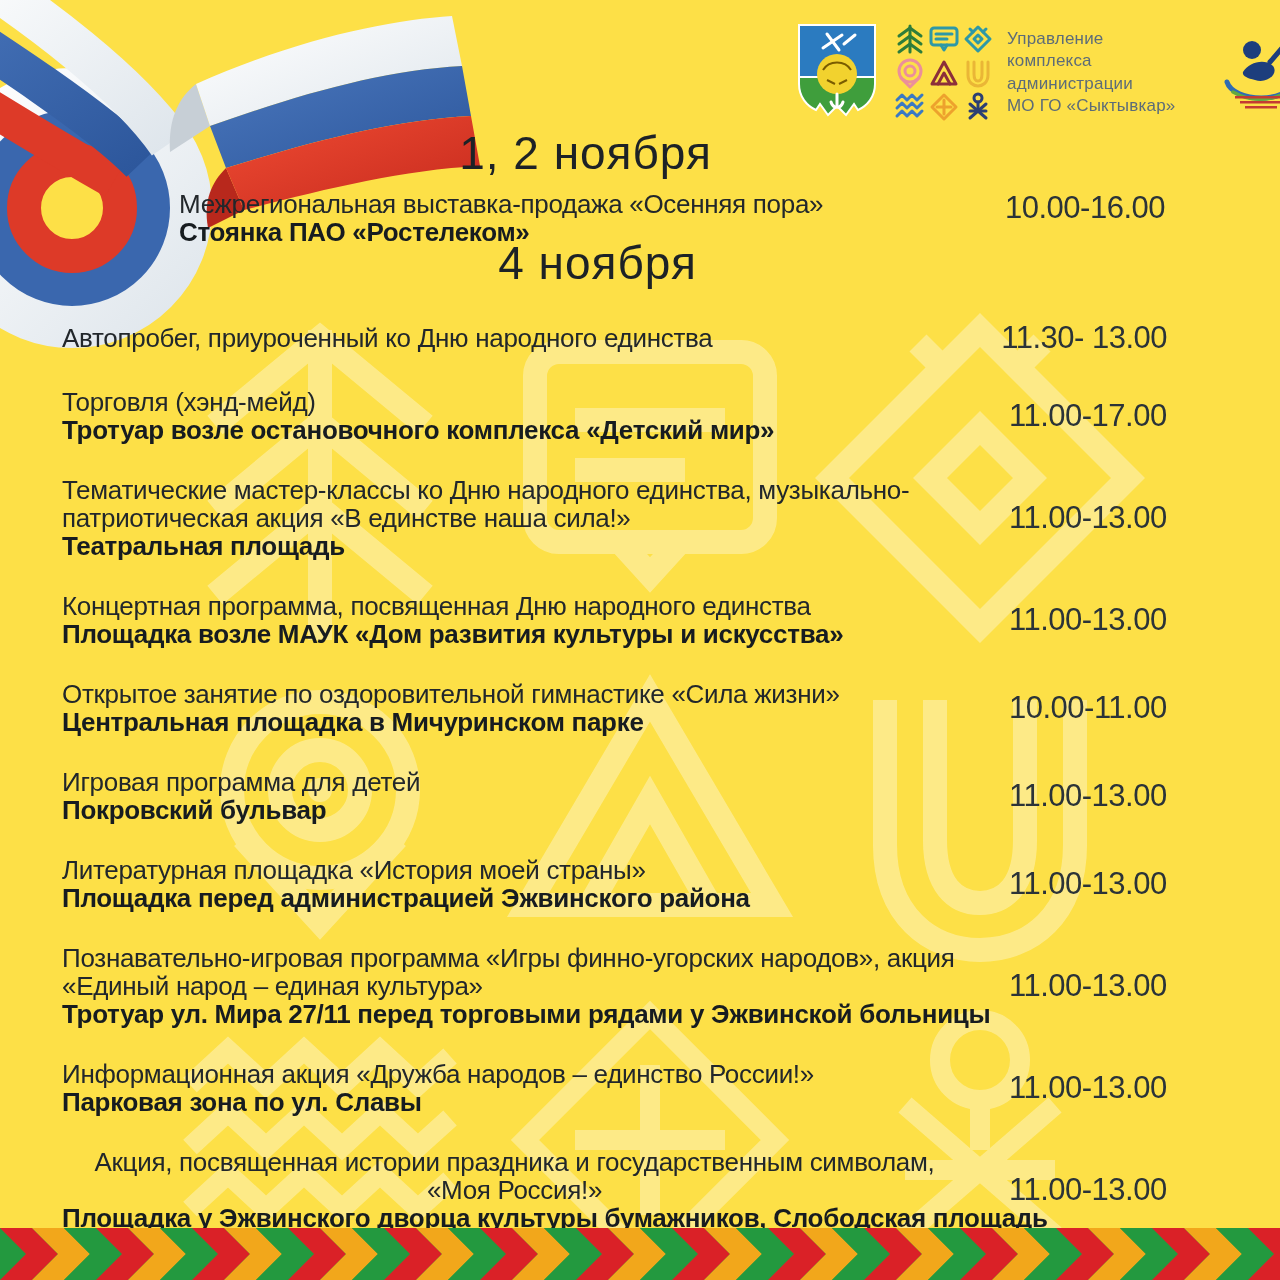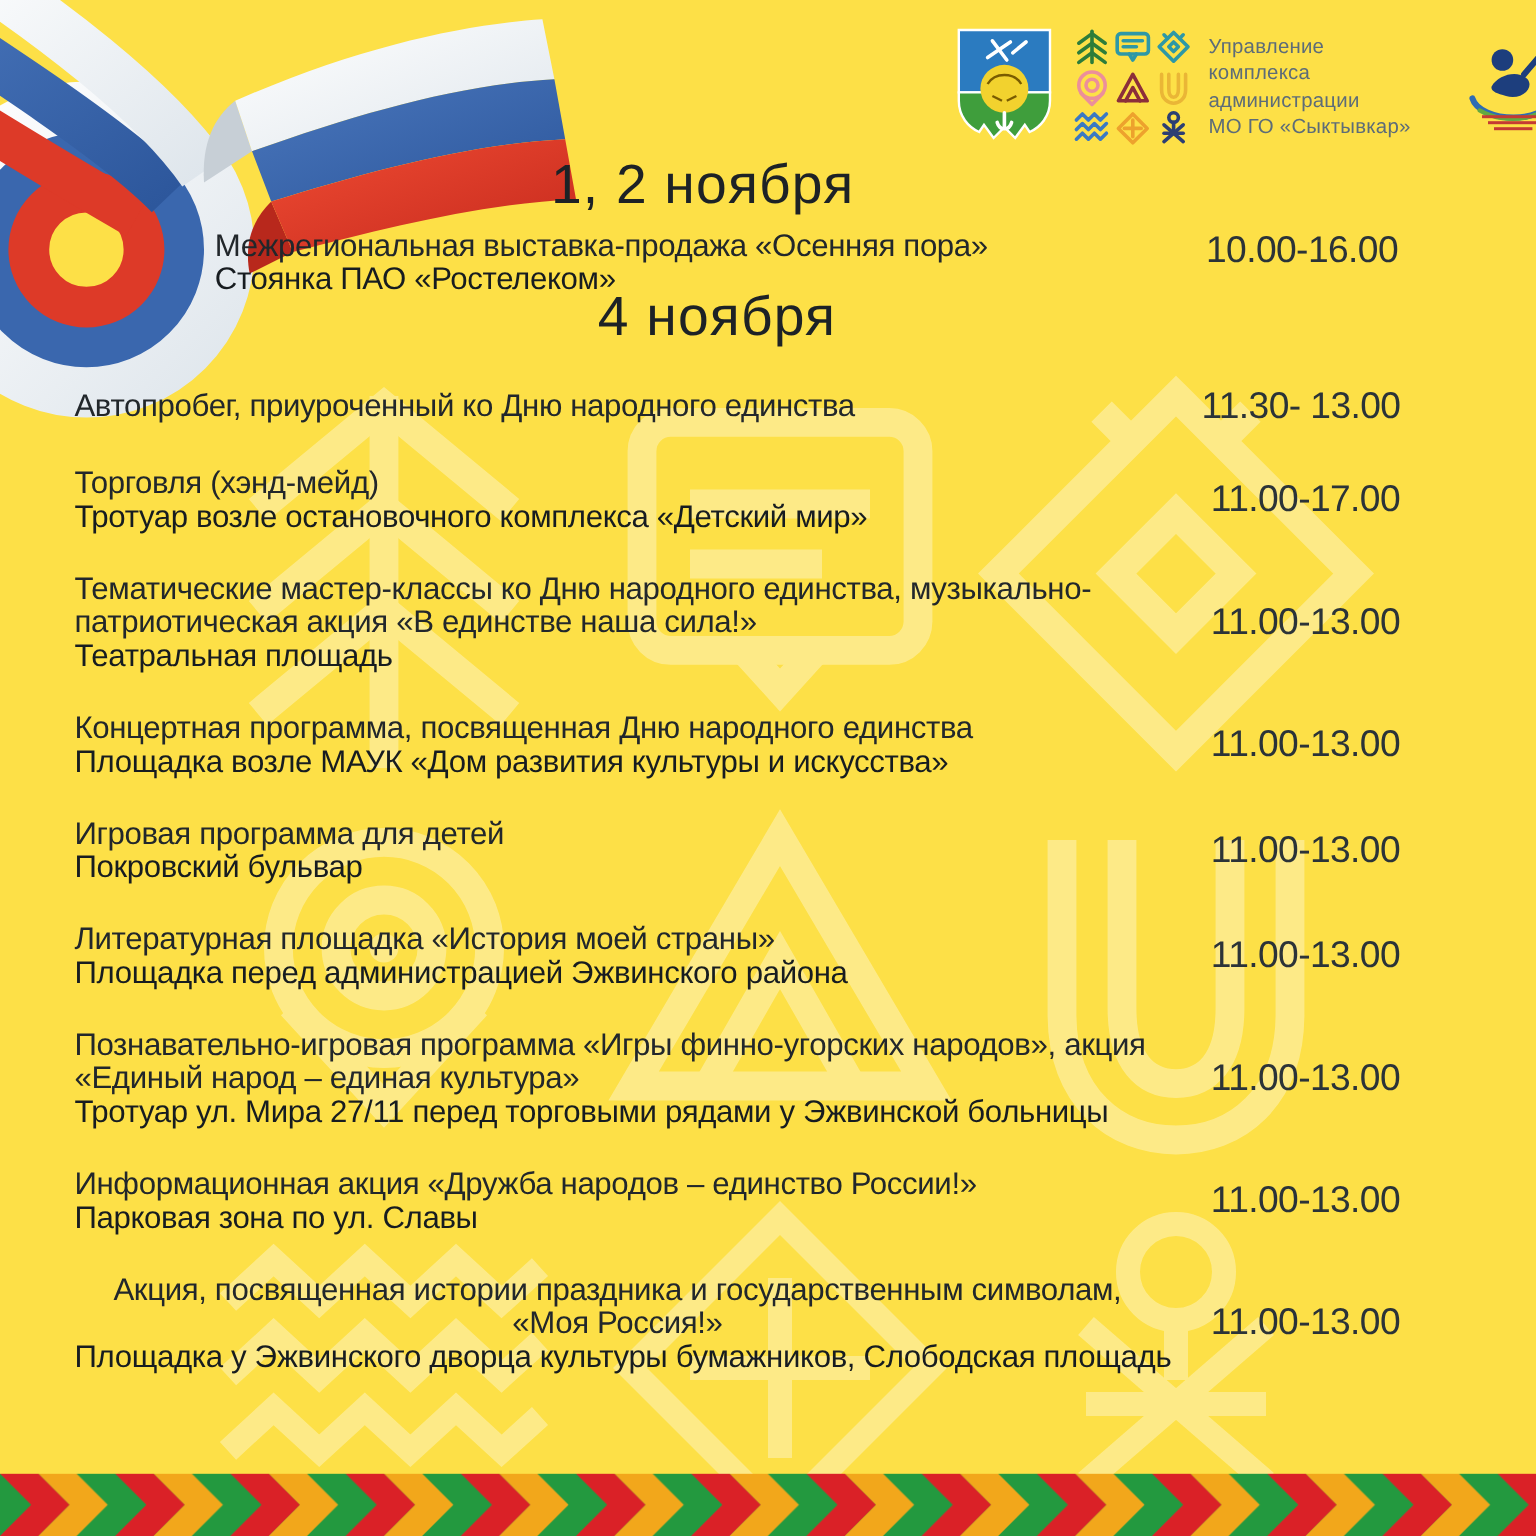--- a/index.html
+++ b/index.html
@@ -25,21 +25,21 @@
   }
   #heading-nov12{top:126px;padding-left:33px;}
   #heading-nov4{top:236px;margin-left:45px;}
 
   
   .event-row{display:flex; align-items:center;}
   .event-row.top-align{align-items:flex-start;}
   .event-text{flex:1 1 auto; max-width:935px; font-size:26px; line-height:28px; letter-spacing:-0.3px;}
   .event-title{color:#22272b; font-weight:400;}
   .event-title.narrow{max-width:905px;text-align:center;}
-  .event-location{color:#171c20; font-weight:400; white-space:nowrap;}
+  .event-location{color:#171c20; font-weight:700; white-space:nowrap;}
   .event-location:empty{display:none;}
   .event-time{
     flex:0 0 130px; margin-left:12px; text-align:left;
     font-size:31px; letter-spacing:-0.5px; color:#2b3338; white-space:nowrap;
   }
   #section1-event{position:absolute; top:190px; left:152px; right:115px;margin-left:27px;}
   .events-list{position:absolute; top:320px; left:62px; right:113px;}
   .events-list .event-row{margin-bottom:32px;}
 
   
@@ -266,20 +266,27 @@
     </div>
 
     <div class="event-row">
       <div class="event-text">
         <div class="event-title">Концертная программа, посвященная Дню народного единства</div>
         <div class="event-location">Площадка возле МАУК «Дом развития культуры и искусства»</div>
       </div>
       <div class="event-time">11.00-13.00</div>
     </div>
 
+    <div class="event-row">
+      <div class="event-text">
+        <div class="event-title">Открытое занятие по оздоровительной гимнастике «Сила жизни»</div>
+        <div class="event-location">Центральная площадка в Мичуринском парке</div>
+      </div>
+      <div class="event-time">10.00-11.00</div>
+    </div>
 
     <div class="event-row">
       <div class="event-text">
         <div class="event-title">Игровая программа для детей</div>
         <div class="event-location">Покровский бульвар</div>
       </div>
       <div class="event-time">11.00-13.00</div>
     </div>
 
     <div class="event-row">

